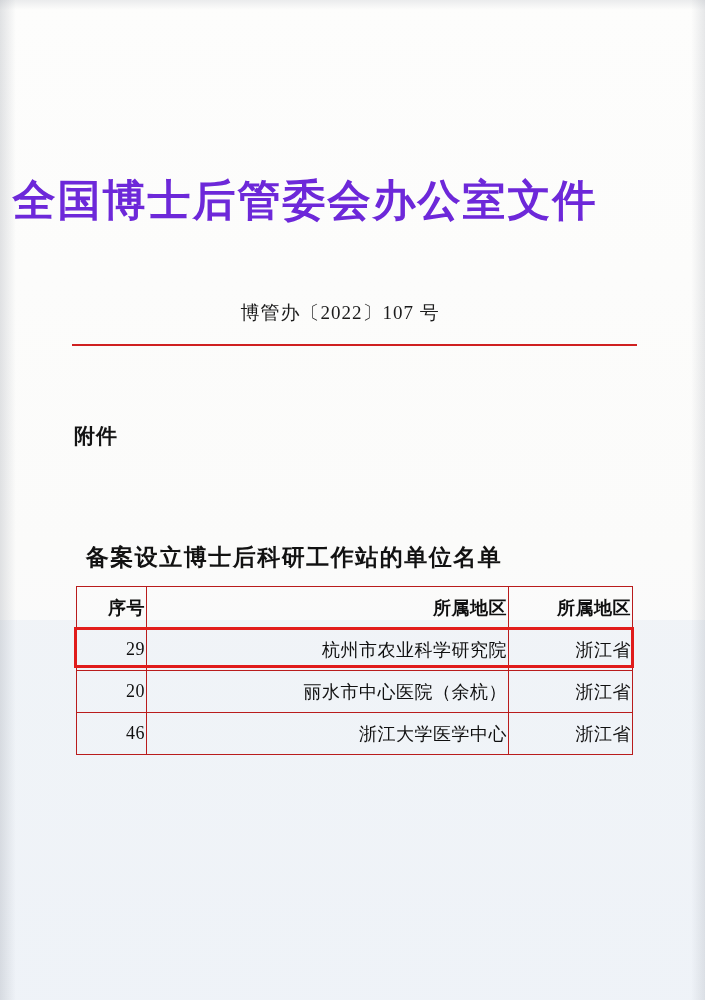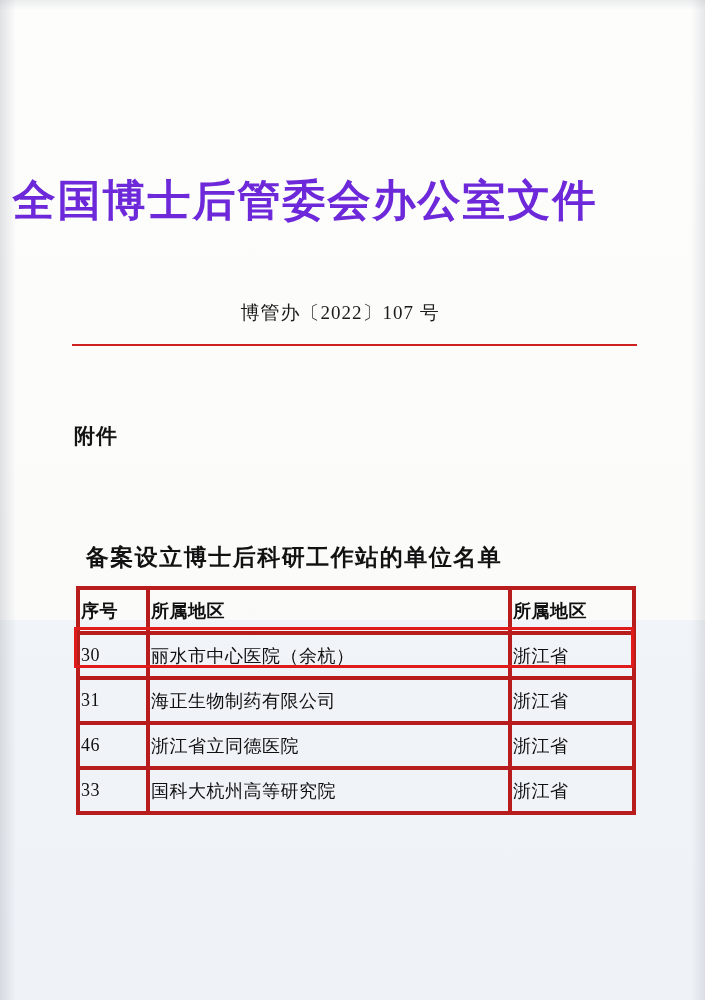--- a/index.html
+++ b/index.html
@@ -97,23 +97,23 @@
     left: 76px;
     width: 556px;
   }
 
   table.unit-table {
     border-collapse: collapse;
     width: 100%;
     table-layout: fixed;
   }
   table.unit-table td, table.unit-table th {
-    border: 4px solid #b91c1c;
+    border: 1px solid #b91c1c;
     height: 39px;
-    text-align: left;
+    text-align: right;
     vertical-align: middle;
     font-size: 18px;
     color: #101010;
     font-weight: normal;
     letter-spacing: 0.5px;
     background: transparent;
   }
   table.unit-table th {
     font-weight: bold;
     font-size: 18px;
@@ -186,37 +186,32 @@
       </colgroup>
       <thead>
         <tr>
           <th>序号</th>
           <th>所属地区</th>
           <th>所属地区</th>
         </tr>
       </thead>
       <tbody>
         <tr>
-          <td>30</td>
+          <td>29</td>
+          <td>杭州市农业科学研究院</td>
+          <td>浙江省</td>
+        </tr>
+        <tr>
+          <td>20</td>
           <td>丽水市中心医院（余杭）</td>
           <td>浙江省</td>
         </tr>
         <tr>
-          <td>31</td>
-          <td>海正生物制药有限公司</td>
-          <td>浙江省</td>
-        </tr>
-        <tr>
           <td>46</td>
-          <td>浙江省立同德医院</td>
-          <td>浙江省</td>
-        </tr>
-        <tr>
-          <td>33</td>
-          <td>国科大杭州高等研究院</td>
+          <td>浙江大学医学中心</td>
           <td>浙江省</td>
         </tr>
       </tbody>
     </table>
   </div>
 
   <div class="highlight-box" style="top:627px;"></div>
 
 </div>
 

